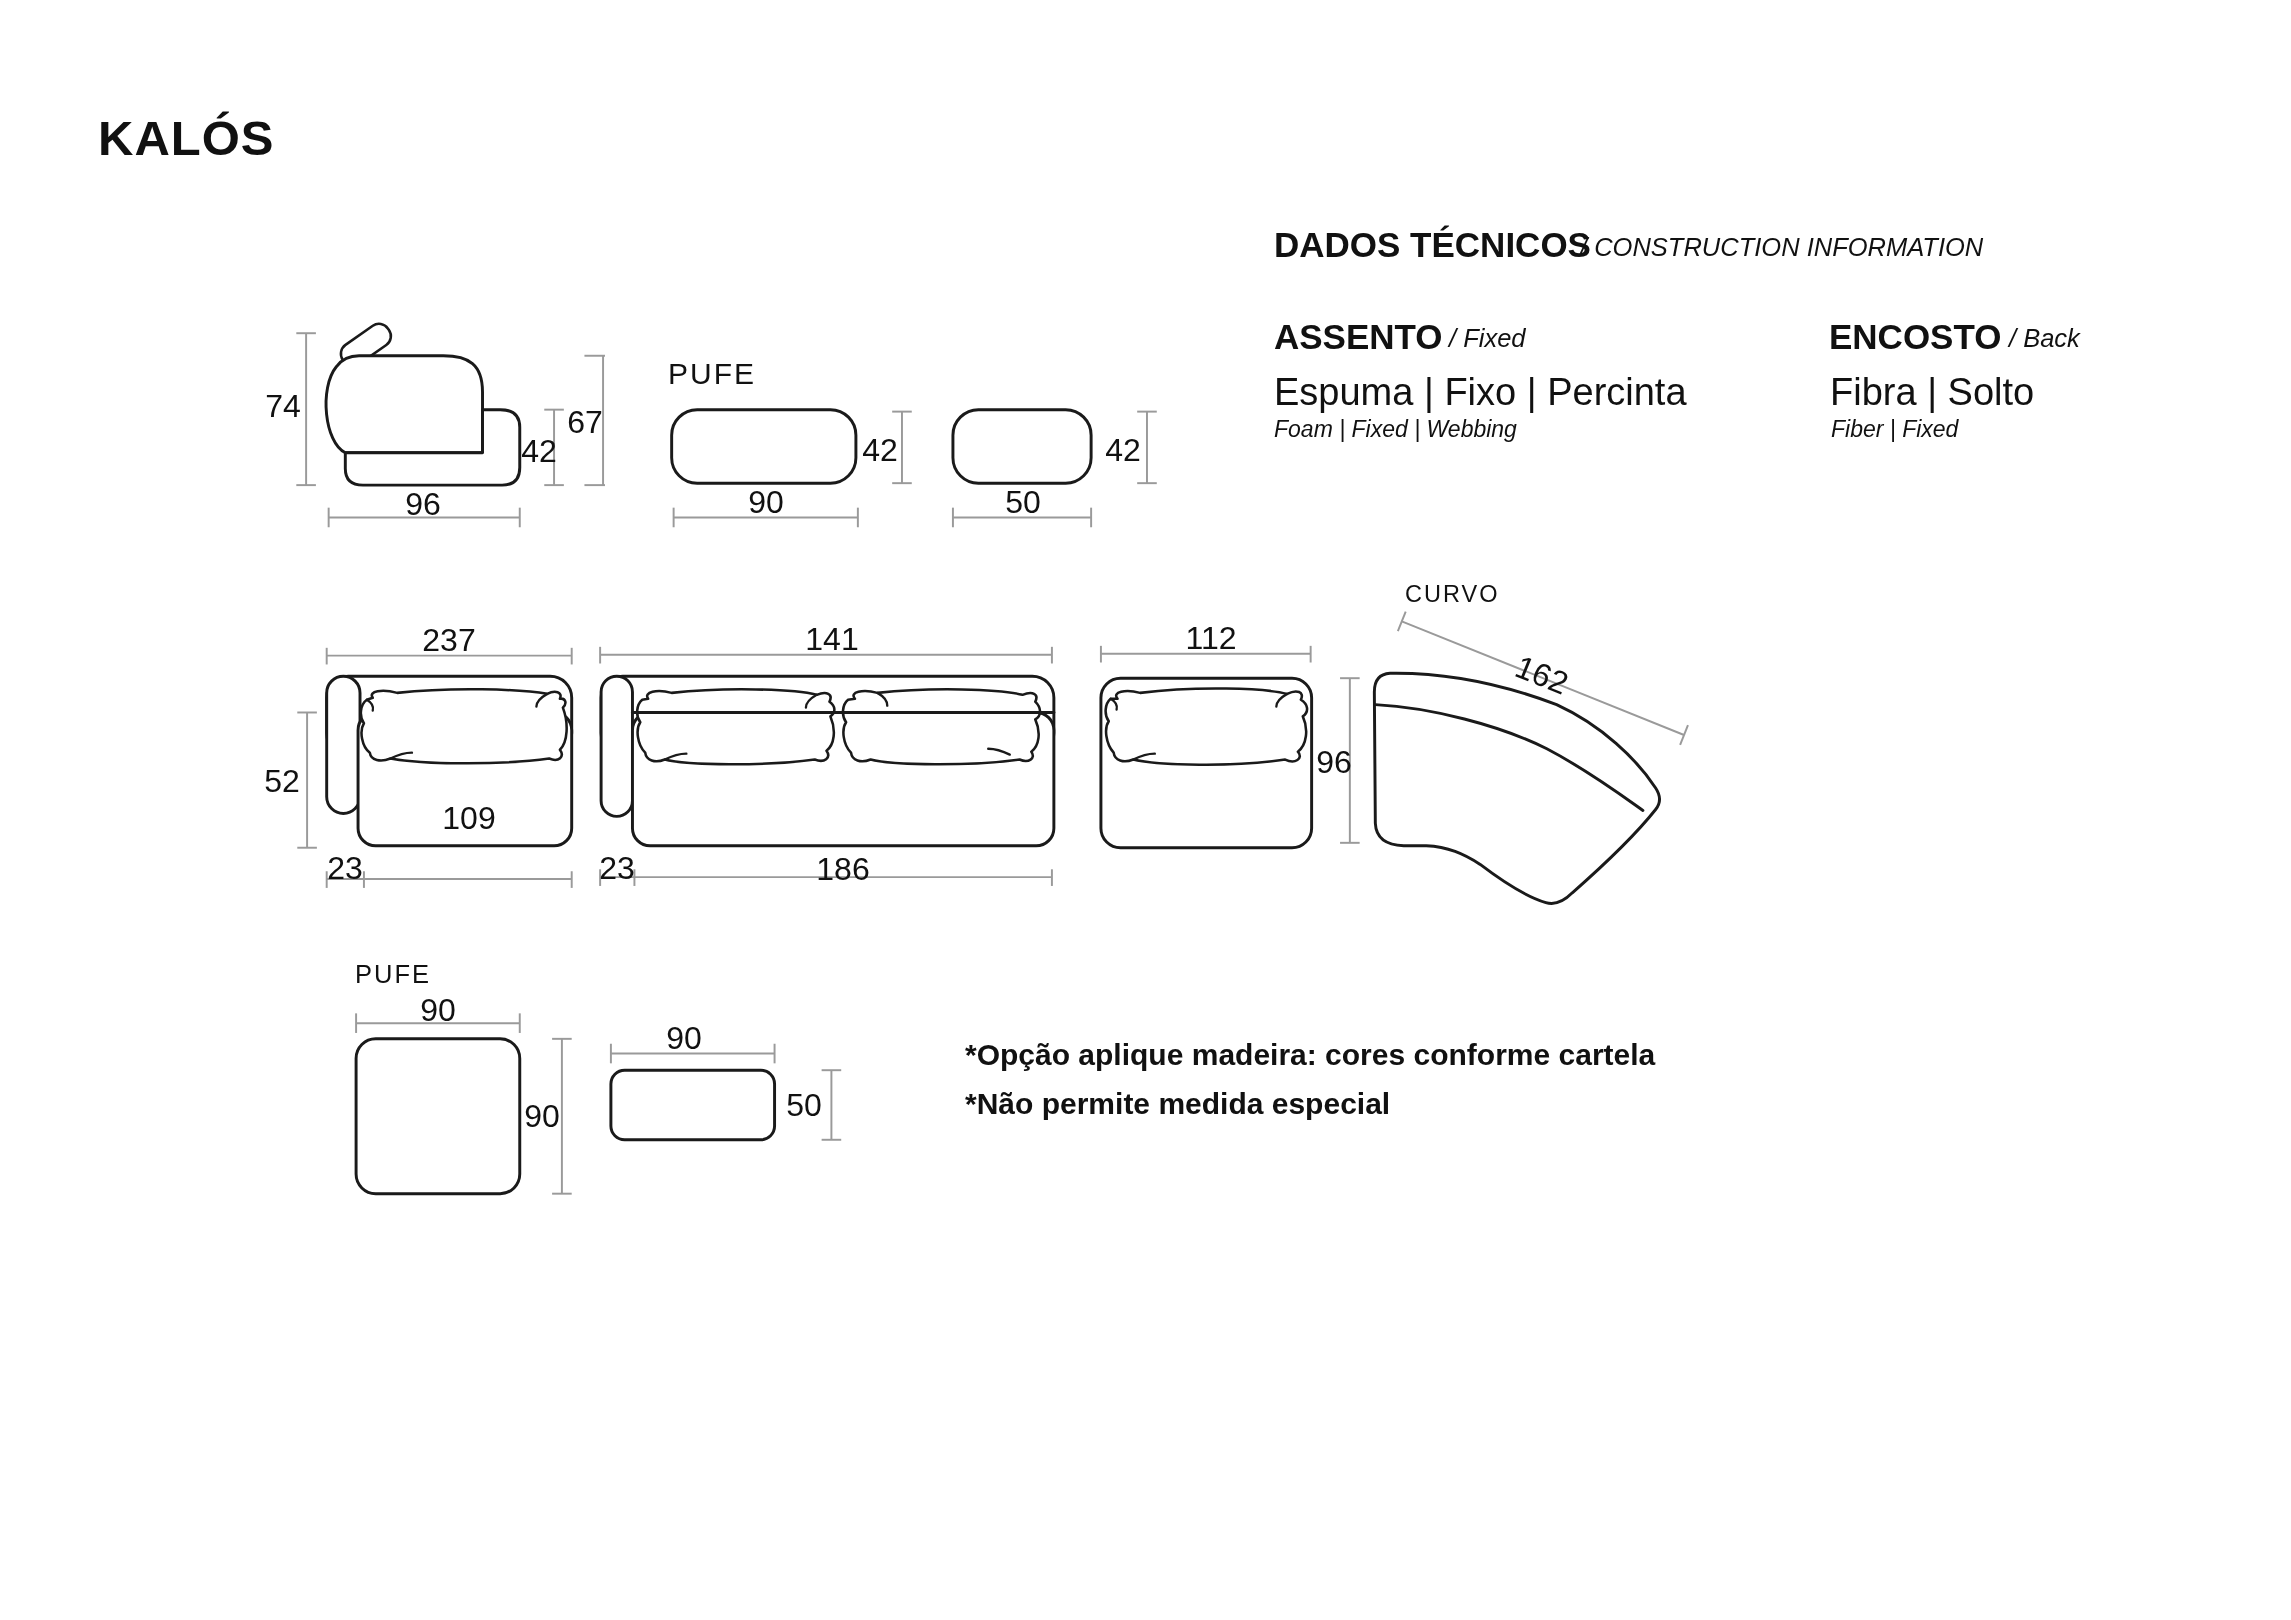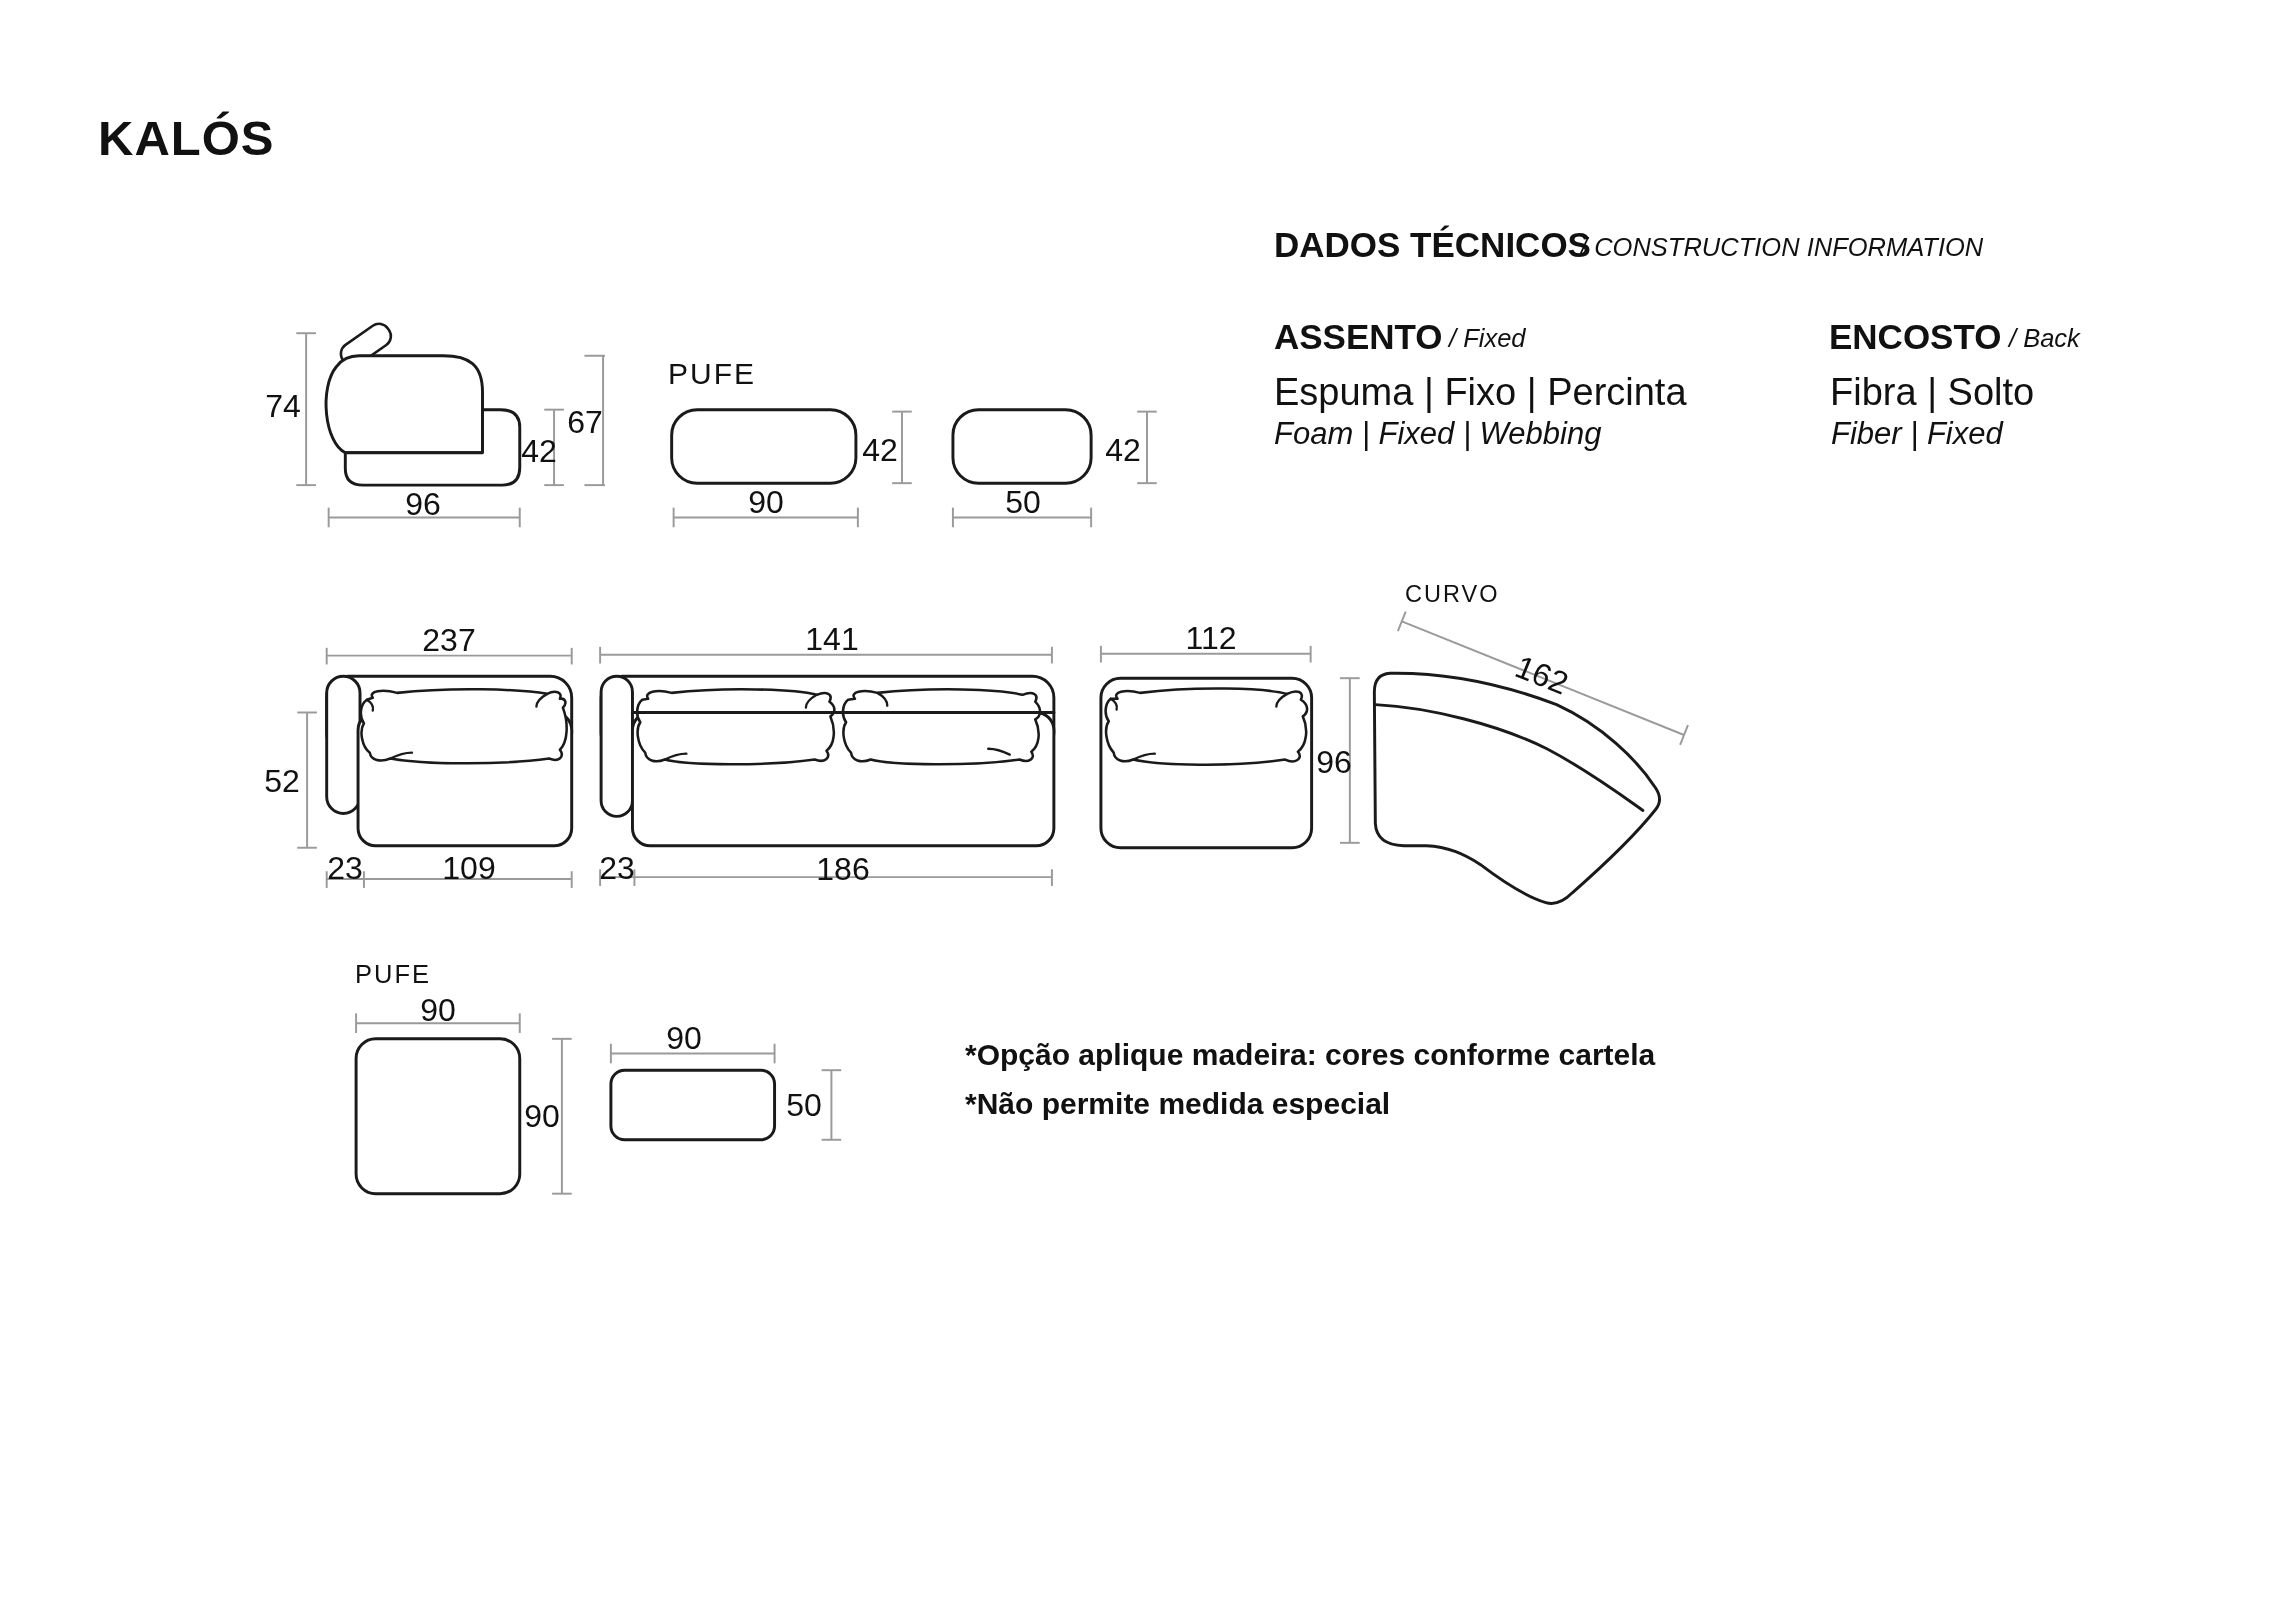--- a/index.html
+++ b/index.html
@@ -6,21 +6,21 @@
   .page{
     position:relative;width:2292px;height:1620px;background:#fff;overflow:hidden;
     font-family:"Liberation Sans",sans-serif;color:#111;
   }
   .page svg{position:absolute;left:0;top:0;}
   .t{position:absolute;line-height:1;white-space:nowrap;}
   .title{font-size:49px;font-weight:bold;letter-spacing:1px;}
   .h1{font-size:35px;font-weight:bold;}
   .h1en{font-size:25.5px;font-style:italic;}
   .val{font-size:38px;}
-  .valen{font-size:31px;font-style:italic;}
+  .valen{font-size:23px;font-style:italic;}
   .seclabel{font-size:30px;letter-spacing:2px;}
   .seclabel-sm{font-size:25.5px;letter-spacing:2px;}
   .curvolabel{font-size:23.5px;letter-spacing:2px;}
   .note{font-size:30px;font-weight:bold;}
   .dim{font-size:32px;transform:translateX(-50%);}
   .dim-rot{font-size:32px;transform:rotate(22deg);transform-origin:left center;}
   .outline{fill:#fff;stroke:#1a1a1a;stroke-width:3;stroke-linecap:round;stroke-linejoin:round;}
   .pillow{fill:#fff;stroke:#1a1a1a;stroke-width:2.6;stroke-linecap:round;stroke-linejoin:round;}
   .crease{fill:none;stroke:#1a1a1a;stroke-width:2.4;stroke-linecap:round;}
   .iline{fill:none;stroke:#1a1a1a;stroke-width:3;stroke-linecap:round;}
@@ -218,21 +218,21 @@
   <span class="t dim" style="left:766px;top:486px;">90</span>
   <span class="t dim" style="left:880px;top:434px;">42</span>
   <span class="t dim" style="left:1023px;top:486px;">50</span>
   <span class="t dim" style="left:1123px;top:434px;">42</span>
 
   <span class="t dim" style="left:449px;top:624px;">237</span>
   <span class="t dim" style="left:832px;top:623px;">141</span>
   <span class="t dim" style="left:1211px;top:622px;">112</span>
   <span class="t dim" style="left:282px;top:765px;">52</span>
   <span class="t dim" style="left:345px;top:852px;">23</span>
-  <span class="t dim" style="left:469px;top:852px;">109</span>
+  <span class="t dim" style="left:469px;top:802px;">109</span>
   <span class="t dim" style="left:617px;top:852px;">23</span>
   <span class="t dim" style="left:843px;top:853px;">186</span>
   <span class="t dim" style="left:1334px;top:746px;">96</span>
   <span class="t dim-rot" style="left:1517px;top:649px;">162</span>
 
   <span class="t dim" style="left:438px;top:994px;">90</span>
   <span class="t dim" style="left:542px;top:1100px;">90</span>
   <span class="t dim" style="left:684px;top:1022px;">90</span>
   <span class="t dim" style="left:804px;top:1089px;">50</span>
 

